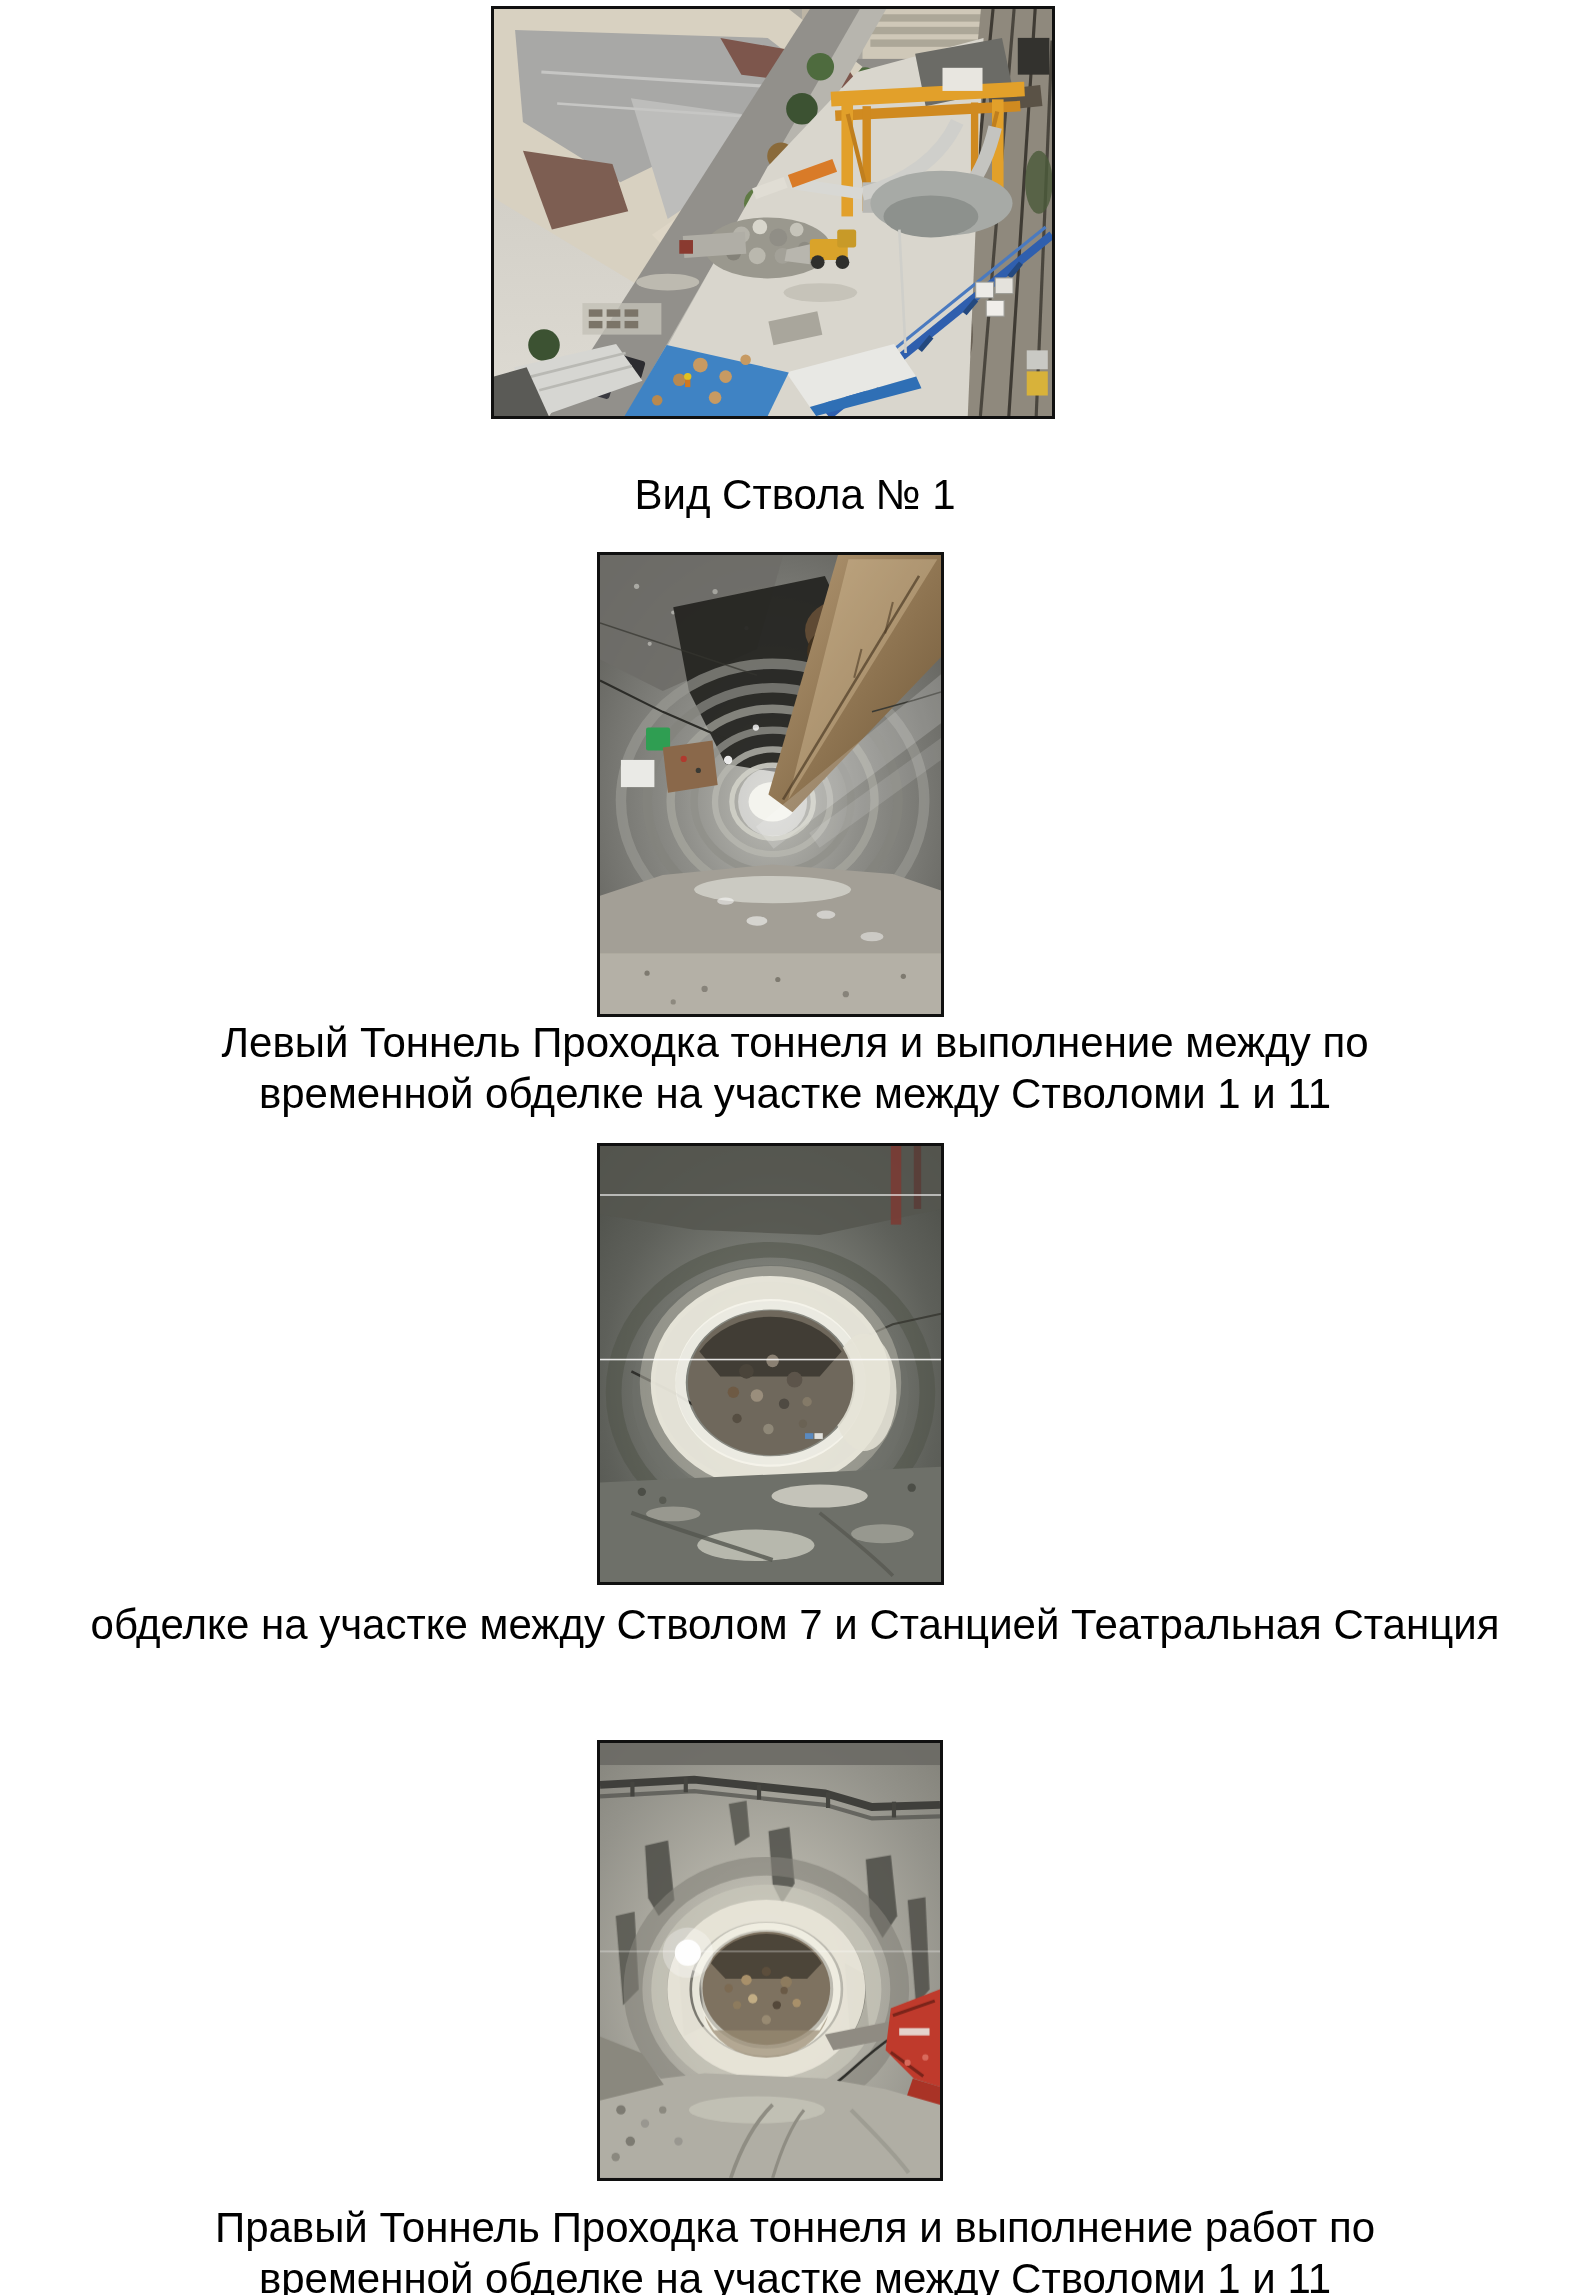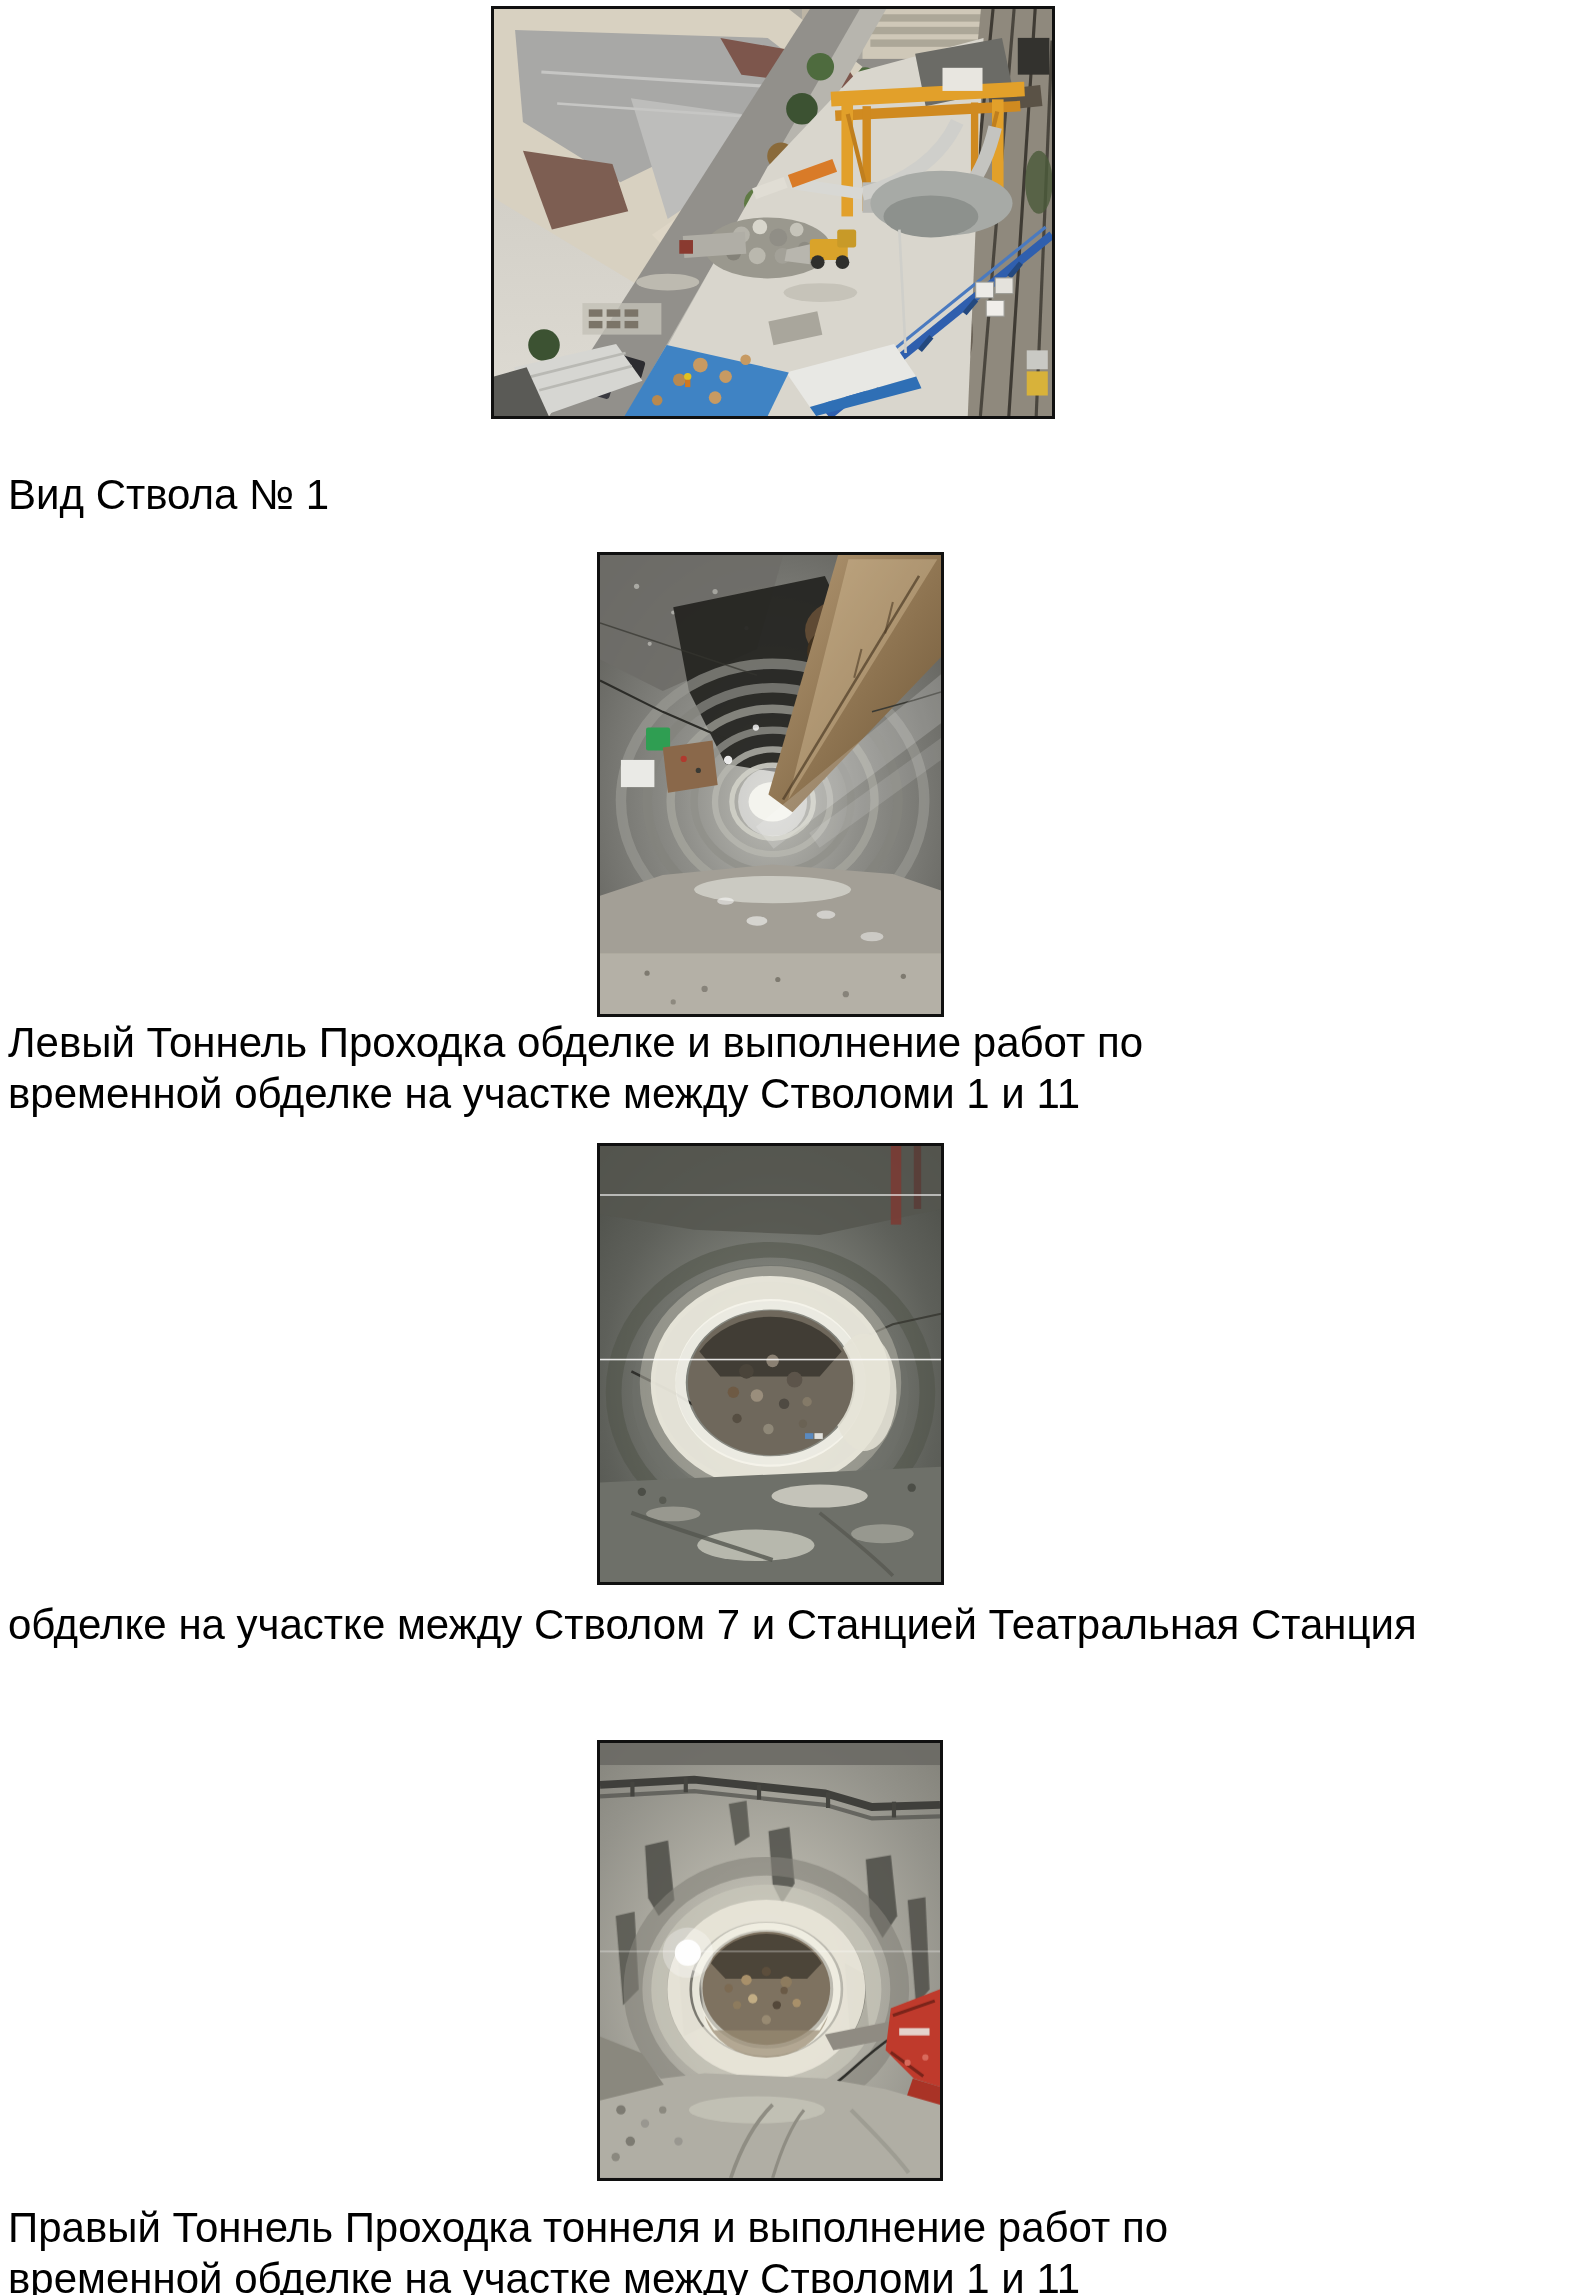--- a/index.html
+++ b/index.html
@@ -7,21 +7,22 @@
     position:relative;
     width:1592px;height:2295px;
     background:#ffffff;
     font-family:"Liberation Sans", sans-serif;
     color:#000;
     overflow:hidden;
   }
   figure{margin:0;padding:0;position:absolute;border:3.7px solid #101010;box-sizing:border-box;background:#777;}
   figure svg{display:block;width:100%;height:100%;}
   .caption{
-    position:absolute;left:8px;width:1558px;
+    position:absolute;left:16px;width:1558px;
+    text-align:center;
     font-size:42px;line-height:51px;
     color:#000;
     white-space:nowrap;
   }
   .photo-aerial {left:491px; top:6.4px;   width:564px; height:413px;}
   .photo-tunnel1{left:597px;top:552px; width:347px;  height:465px;}
   .photo-tunnel2{left:597px;top:1143px; width:347px;  height:442px;}
   .photo-tunnel3{left:597px;top:1740px; width:346px;  height:441px;}
   .caption-1{top:469px;}
   .caption-2{top:1017px;}
@@ -280,21 +281,21 @@
           <circle cx="470" cy="840" r="6" fill="#87837a"></circle>
         <circle cx="580" cy="806" r="5" fill="#7e7a70"></circle>
           <circle cx="140" cy="855" r="5" fill="#8d897f"></circle>
       </g>
       <polygon points="652,228 652,322 332,562 298,520" fill="#ffffff" opacity=".18"></polygon>
       <polygon points="652,350 652,392 420,560 400,532" fill="#ffffff" opacity=".12"></polygon>
     </svg>
   </figure>
 
   <div class="caption caption-2">
-    <div>Левый Тоннель Проходка обделке и выполнение работ по</div>
+    <div>Левый Тоннель Проходка тоннеля и выполнение между по</div>
     <div>временной обделке на участке между Стволоми 1 и 11</div>
   </div>
 
   <figure class="photo-tunnel2">
     <svg viewBox="0 0 652 832" preserveAspectRatio="none">
       <defs>
         <radialGradient id="t2bg" cx="50%" cy="55%" r="80%">
           <stop offset="0" stop-color="#a9a89e"></stop>
             <stop offset=".3" stop-color="#7f817a"></stop>
           <stop offset=".62" stop-color="#5e605a"></stop>

